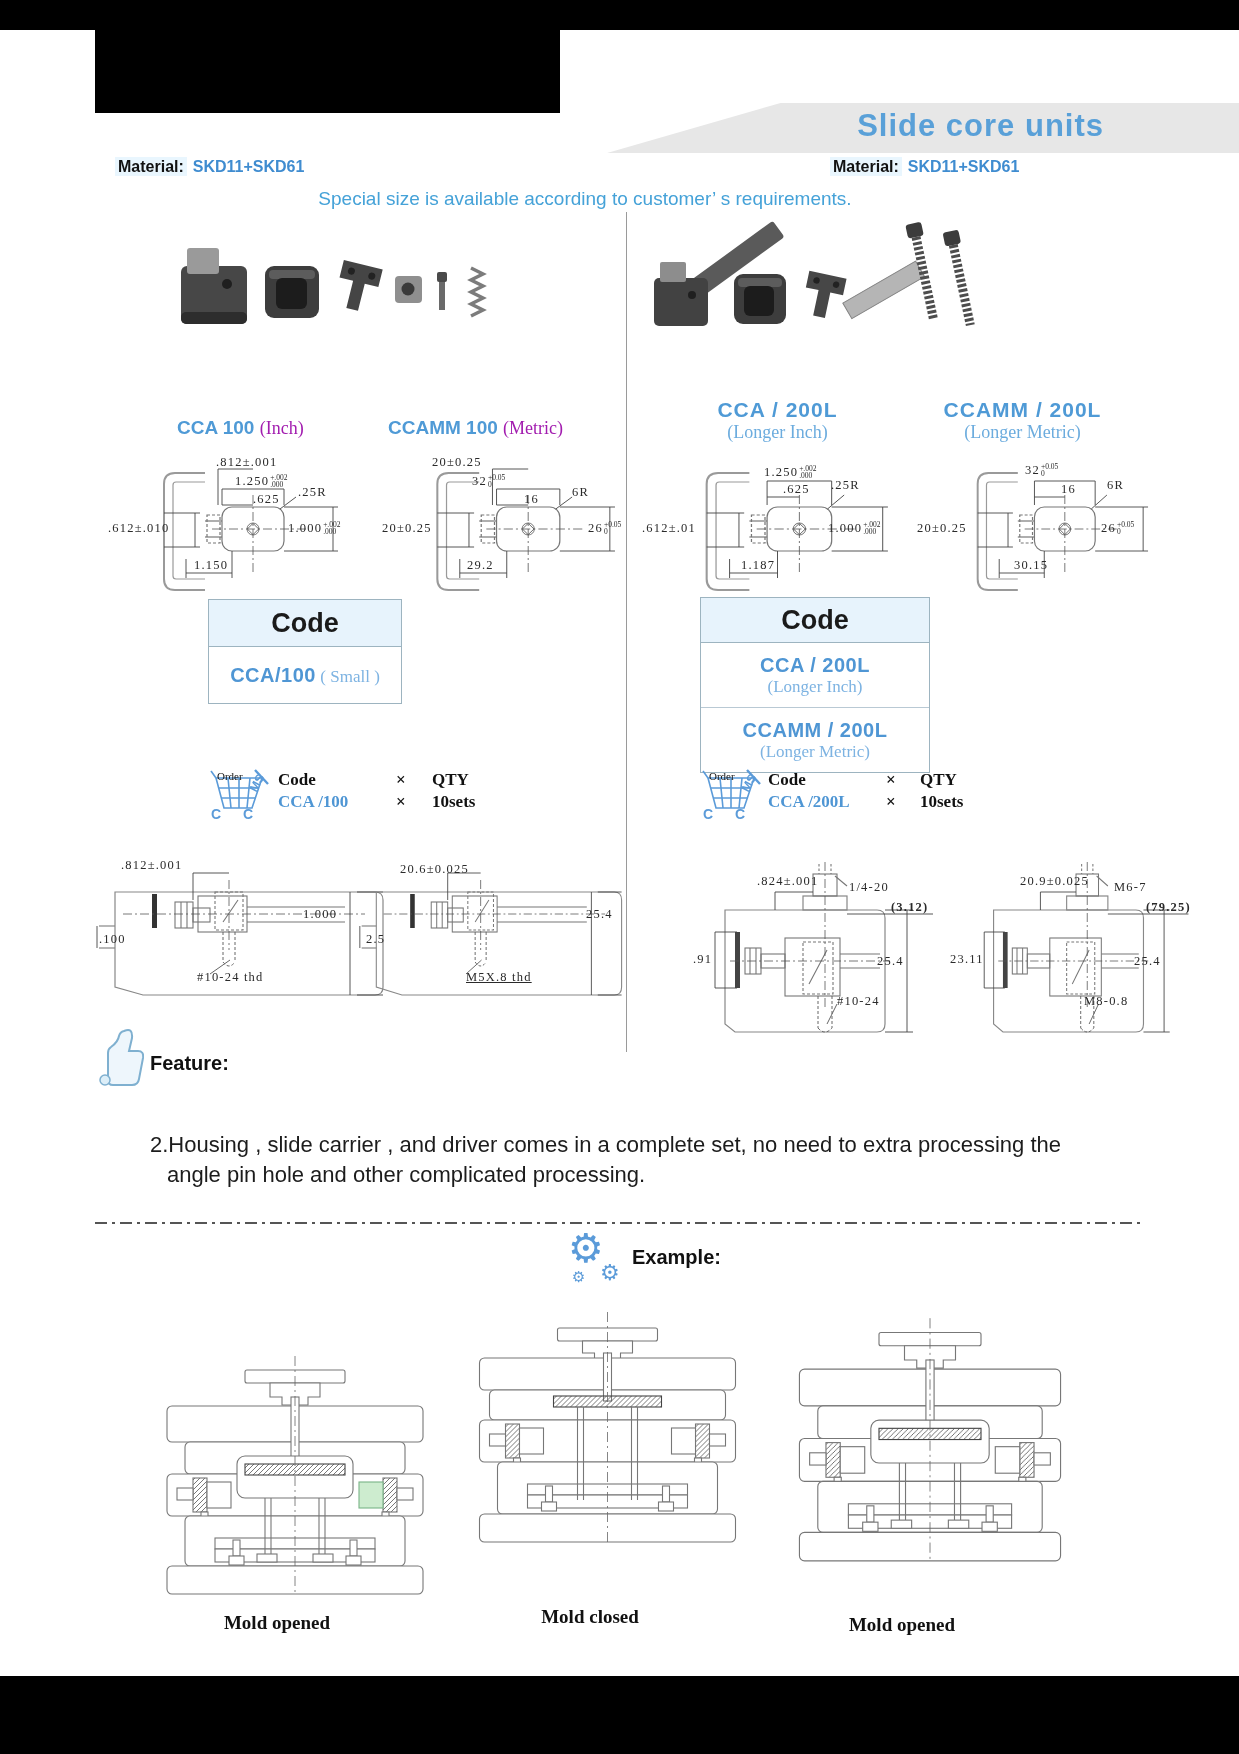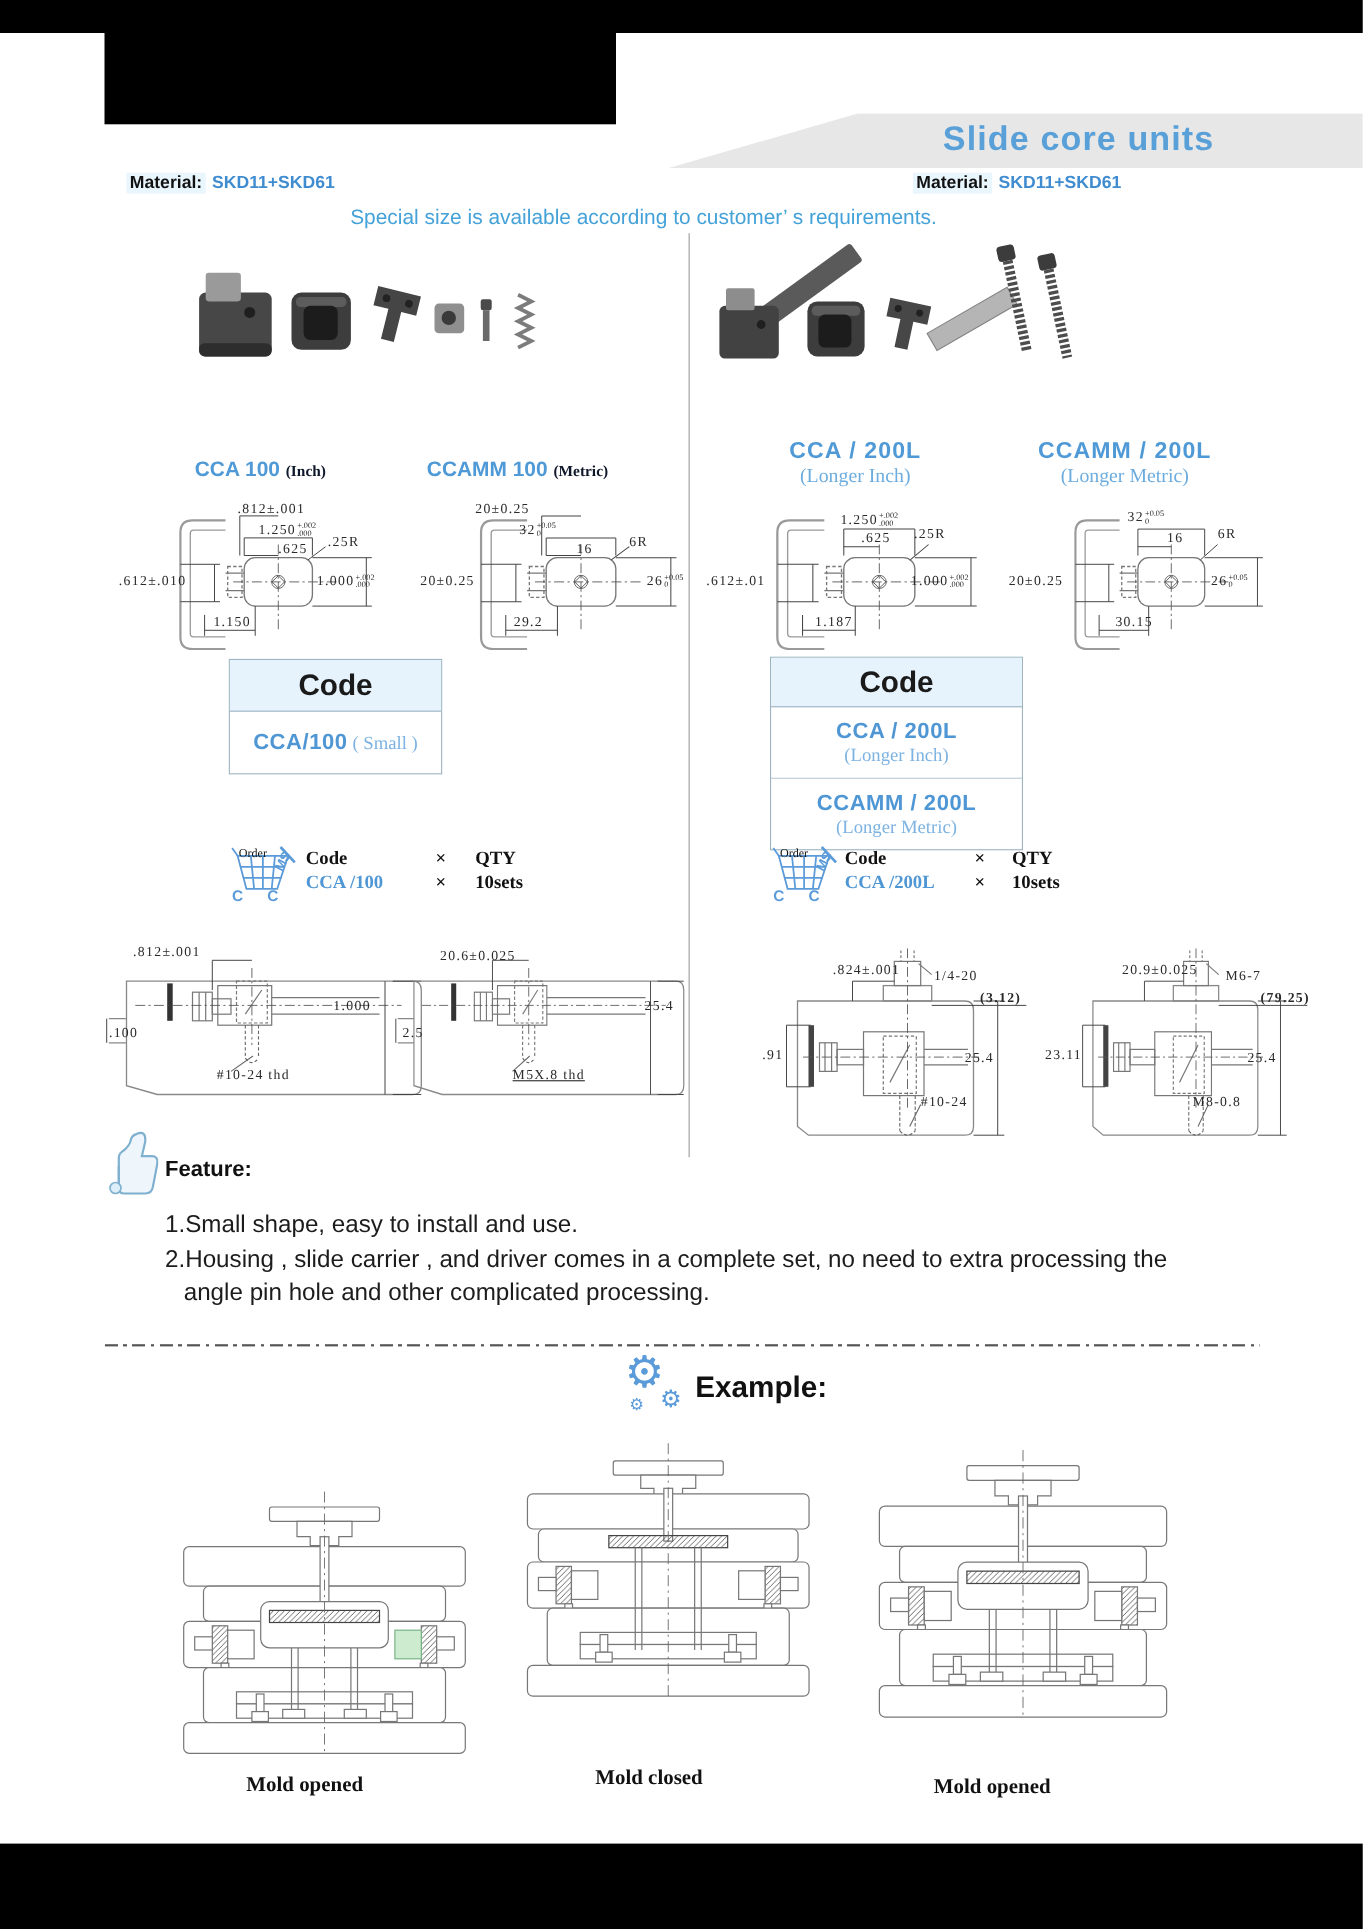--- a/index.html
+++ b/index.html
@@ -12,21 +12,21 @@
   .grayband{left:0;top:103px;width:1239px;height:50px;background:#e7e7e7;
             clip-path:polygon(63% 0,100% 0,100% 100%,49% 100%);}
   .pagetitle{right:135px;top:108px;font-size:31px;font-weight:700;color:#59a0d8;letter-spacing:1px;}
   .matrow{top:158px;font-family:Liberation Sans, sans-serif;font-size:16px;font-weight:700;white-space:nowrap;}
   .matlabel{background:#e9f6fe;color:#111;padding:1px 3px;}
   .matval{color:#3f8cd0;margin-left:6px;}
   .subtitle{left:230px;top:188px;width:710px;text-align:center;font-size:19px;color:#45a2d8;}
   .vdivider{left:626px;top:212px;width:1px;height:840px;background:#9a9a9a;}
   
   .ptitle{font-size:19px;font-weight:700;color:#4f9ad6;white-space:nowrap;}
-  .ptitle .paren{font-family:"Liberation Serif",serif;font-weight:700;color:#0f172a;font-size:14px;}
+  .ptitle .paren{font-family:"Liberation Serif",serif;font-weight:400;color:#a21caf;font-size:18px;}
   .ptitle2{text-align:center;color:#4f9ad6;white-space:nowrap;}
   .ptitle2 .l1{font-size:21px;font-weight:700;letter-spacing:1px;}
   .ptitle2 .l2{font-family:"Liberation Serif",serif;font-size:18px;color:#6cacde;}
   
   .tdraw{position:absolute;}
   .tdraw svg{position:absolute;left:0;top:0;width:100%;height:100%;}
   .dim{position:absolute;font-family:"Liberation Serif",serif;font-size:12.5px;letter-spacing:1.2px;
        color:#2a2a2a;white-space:nowrap;}
   .dim.bold{font-weight:700;}
   .tol{display:inline-block;vertical-align:-2px;margin-left:1px;}
@@ -45,21 +45,21 @@
   .carticon{position:absolute;width:62px;height:58px;}
   .cart-order{position:absolute;left:7px;top:2px;font-family:"Liberation Serif",serif;font-size:11px;color:#111;}
   .cart-ms{position:absolute;left:38px;top:8px;font-size:12px;font-weight:700;color:#5b9bd9;transform:rotate(-62deg);}
   .cart-cc{position:absolute;left:1px;top:38px;font-size:14px;font-weight:700;color:#5b9bd9;letter-spacing:9px;}
   
   .featitle{font-size:20px;font-weight:700;color:#111;}
   .featline{font-size:22px;color:#1c1c1c;white-space:nowrap;}
   
   .dashdot{left:95px;top:1222px;width:1050px;height:2px;
     background:repeating-linear-gradient(90deg,#555 0 12px,transparent 12px 17px,#555 17px 20px,transparent 20px 25px);}
-  .extitle{font-size:27px;font-weight:700;color:#111;}
+  .extitle{font-size:20px;font-weight:700;color:#111;}
   .gear{position:absolute;color:#5b9bd9;font-family:"DejaVu Sans",sans-serif;line-height:1;}
   .moldlabel{position:absolute;font-family:"Liberation Serif",serif;font-weight:700;font-size:19px;color:#111;text-align:center;}
   .botbar{left:0;top:1676px;width:1239px;height:78px;background:#000;}
 </style>
 </head>
 <body>
 
 <div id="page">
 
   <div class="abs topbar"></div>
@@ -596,21 +596,20 @@
   </div>
 
   <div class="abs" style="left:96px;top:1026px;width:48px;height:62px;">
     <svg viewBox="0 0 48 62" width="48" height="62">
       <path d="M28,5 q9,-4 8,7 l-3,13 h9 q6,0 5,7 l-4,21 q-1,6 -7,6 h-19 q-5,0 -5,-5 v-27 q0,-4 3,-6 q7,-5 8,-11 q1,-4 5,-5 z" fill="#eef6fc" stroke="#7fb0d0" stroke-width="2"></path>
       <line x1="12" y1="34" x2="12" y2="57" stroke="#7fb0d0" stroke-width="2"></line>
       <circle cx="9" cy="54" r="5" fill="#dceef8" stroke="#7fb0d0" stroke-width="1.5"></circle>
     </svg>
   </div>
   <div class="abs featitle" style="left:150px;top:1052px;">Feature:</div>
-  <div class="abs featline" style="left:150px;top:1100px;">1.Small shape, easy to install and use.</div>
   <div class="abs featline" style="left:150px;top:1132px;">2.Housing , slide carrier , and driver comes in a complete set, no need to extra processing the</div>
   <div class="abs featline" style="left:167px;top:1162px;">angle pin hole and other complicated processing.</div>
 
   <div class="abs dashdot"></div>
 
   <span class="gear" style="left:568px;top:1228px;font-size:40px;">⚙</span>
   <span class="gear" style="left:600px;top:1262px;font-size:22px;">⚙</span>
   <span class="gear" style="left:572px;top:1270px;font-size:15px;">⚙</span>
   <div class="abs extitle" style="left:632px;top:1246px;">Example:</div>
 

